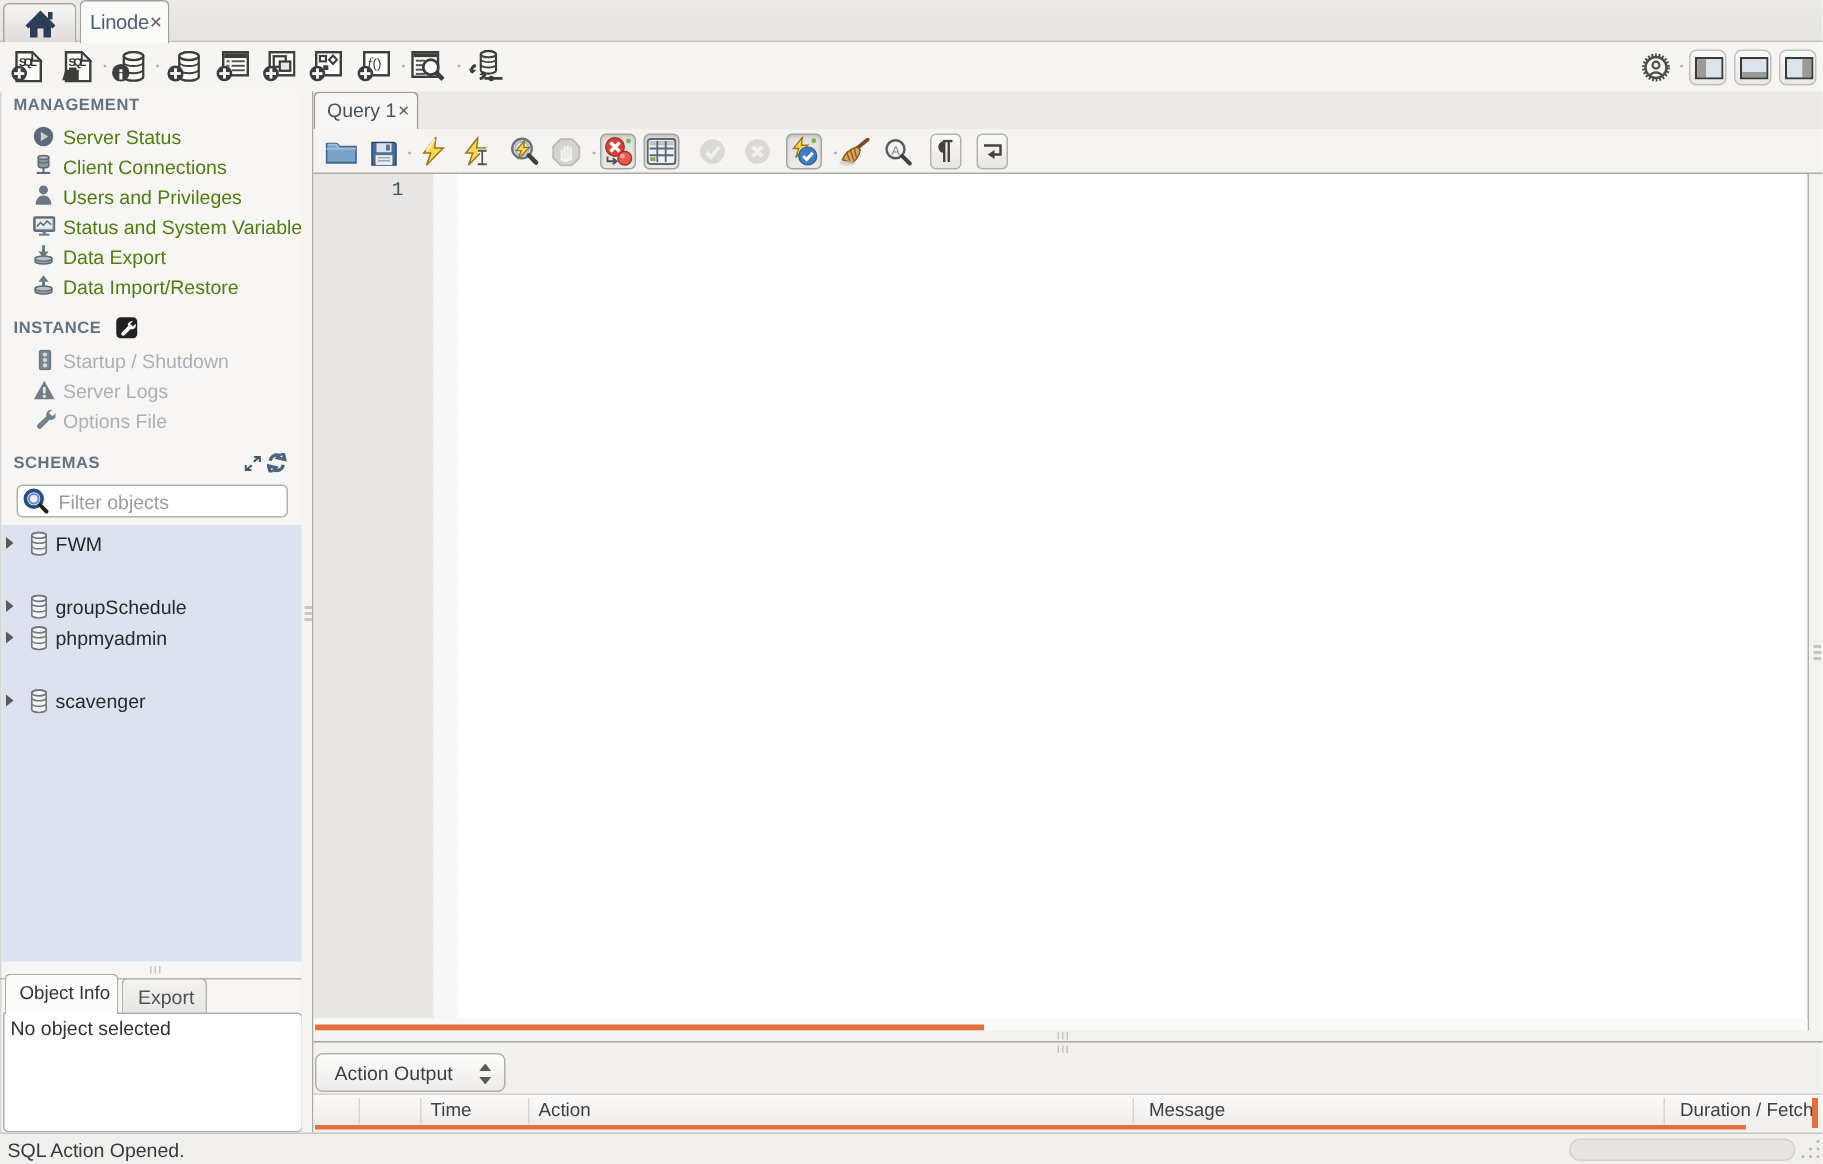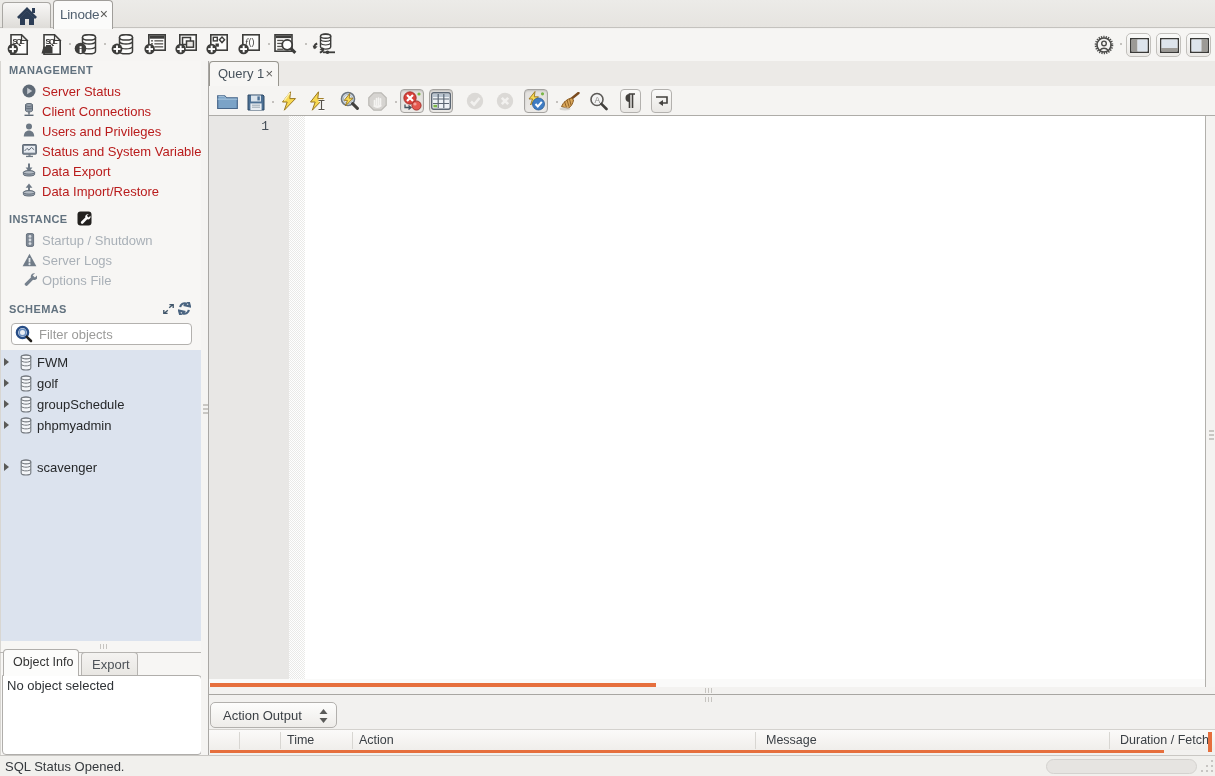--- a/index.html
+++ b/index.html
@@ -18,21 +18,21 @@
 #maintoolbar { left:0; top:29px; width:1215px; height:32px; background:#f6f5f3; }
 .sepdot { position:absolute; width:2px; height:2px; background:#b3b1ad; border-radius:50%; top:14px; }
 
 
 .ptog { position:absolute; top:33px; width:25px; height:24px; border:1px solid #c2c0bc; border-radius:5px; background:linear-gradient(#fafaf9,#ebe9e6); }
 .ptog svg { position:absolute; left:3px; top:4px; }
 
 
 #sidebar { left:0; top:61px; width:201px; height:694px; background:#f7f6f4; border-left:1px solid #d8d6d2; }
 .sechdr { position:absolute; font-size:11px; font-weight:bold; color:#62727f; letter-spacing:0.4px; }
-.sitem { position:absolute; left:42px; font-size:13px; color:#b91c1c; white-space:nowrap; }
+.sitem { position:absolute; left:42px; font-size:13px; color:#4d7c0f; white-space:nowrap; }
 .sitem.dis { color:#a9b0b7; }
 
 
 #filterbox { left:11px; top:323px; width:181px; height:22px; background:#fff; border:1px solid #b3b1ae; border-radius:4px; }
 #filterbox .ph { position:absolute; left:27px; top:3px; font-size:13px; color:#9b9b99; }
 
 
 #tree { left:1px; top:350px; width:201px; height:291px; background:#dce3ee; }
 .trow { position:absolute; left:0; width:100%; height:21px; }
 .trow .tri { position:absolute; left:3px; top:6px; width:0; height:0; border-left:5px solid #5a5a58; border-top:4px solid transparent; border-bottom:4px solid transparent; }
@@ -352,30 +352,20 @@
 <div class="abs" id="tree">
   <div class="trow" style="top:2px">
       <span class="tri"></span>
       <svg width="14" height="17" viewBox="0 0 14 17">
         <path d="M2.2 3 C2.2 1.9 4.3 1 7 1 C9.7 1 11.8 1.9 11.8 3 L11.8 14 C11.8 15.1 9.7 16 7 16 C4.3 16 2.2 15.1 2.2 14 Z" fill="#f4f6f9" stroke="#73787e" stroke-width="1.1"></path>
         <ellipse cx="7" cy="3" rx="4.8" ry="1.9" fill="#f4f6f9" stroke="#73787e" stroke-width="1.1"></ellipse>
         <path d="M2.2 6.7 C2.9 7.6 4.8 8.2 7 8.2 C9.2 8.2 11.1 7.6 11.8 6.7" fill="none" stroke="#73787e" stroke-width="1"></path>
         <path d="M2.2 10.4 C2.9 11.3 4.8 11.9 7 11.9 C9.2 11.9 11.1 11.3 11.8 10.4" fill="none" stroke="#73787e" stroke-width="1"></path>
       </svg>
       <span class="lbl">FWM</span>
-    </div>
-  <div class="trow" style="top:23px">
-      <span class="tri"></span>
-      <svg width="14" height="17" viewBox="0 0 14 17">
-        <path d="M2.2 3 C2.2 1.9 4.3 1 7 1 C9.7 1 11.8 1.9 11.8 3 L11.8 14 C11.8 15.1 9.7 16 7 16 C4.3 16 2.2 15.1 2.2 14 Z" fill="#f4f6f9" stroke="#73787e" stroke-width="1.1"></path>
-        <ellipse cx="7" cy="3" rx="4.8" ry="1.9" fill="#f4f6f9" stroke="#73787e" stroke-width="1.1"></ellipse>
-        <path d="M2.2 6.7 C2.9 7.6 4.8 8.2 7 8.2 C9.2 8.2 11.1 7.6 11.8 6.7" fill="none" stroke="#73787e" stroke-width="1"></path>
-        <path d="M2.2 10.4 C2.9 11.3 4.8 11.9 7 11.9 C9.2 11.9 11.1 11.3 11.8 10.4" fill="none" stroke="#73787e" stroke-width="1"></path>
-      </svg>
-      <span class="lbl">golf</span>
     </div>
   <div class="trow" style="top:44px">
       <span class="tri"></span>
       <svg width="14" height="17" viewBox="0 0 14 17">
         <path d="M2.2 3 C2.2 1.9 4.3 1 7 1 C9.7 1 11.8 1.9 11.8 3 L11.8 14 C11.8 15.1 9.7 16 7 16 C4.3 16 2.2 15.1 2.2 14 Z" fill="#f4f6f9" stroke="#73787e" stroke-width="1.1"></path>
         <ellipse cx="7" cy="3" rx="4.8" ry="1.9" fill="#f4f6f9" stroke="#73787e" stroke-width="1.1"></ellipse>
         <path d="M2.2 6.7 C2.9 7.6 4.8 8.2 7 8.2 C9.2 8.2 11.1 7.6 11.8 6.7" fill="none" stroke="#73787e" stroke-width="1"></path>
         <path d="M2.2 10.4 C2.9 11.3 4.8 11.9 7 11.9 C9.2 11.9 11.1 11.3 11.8 10.4" fill="none" stroke="#73787e" stroke-width="1"></path>
       </svg>
       <span class="lbl">groupSchedule</span>
@@ -571,21 +561,21 @@
   <div class="colsep" style="left:900px"></div>
   <div class="coltxt" style="left:78px">Time</div>
   <div class="coltxt" style="left:150px">Action</div>
   <div class="coltxt" style="left:557px">Message</div>
   <div class="coltxt" style="left:911px">Duration / Fetch</div>
 </div>
 <div class="abs" id="outhbar"></div>
 <div class="abs" id="outvbar"></div>
 
 <div class="abs" id="statusbar">
-    <span class="lbl">SQL Status Opened.</span>
+    <span class="lbl">SQL Action Opened.</span>
   <div id="sbpill"></div>
   <svg width="15" height="15" viewBox="0 0 15 15" style="position:absolute;left:1199px;top:3px">
     <g fill="#b9b7b3">
         <circle cx="13" cy="2" r="1"></circle>
         <circle cx="8" cy="7" r="1"></circle>
         <circle cx="13" cy="7" r="1"></circle>
         <circle cx="3" cy="12" r="1"></circle>
         <circle cx="8" cy="12" r="1"></circle>
         <circle cx="13" cy="12" r="1"></circle>
       </g>

